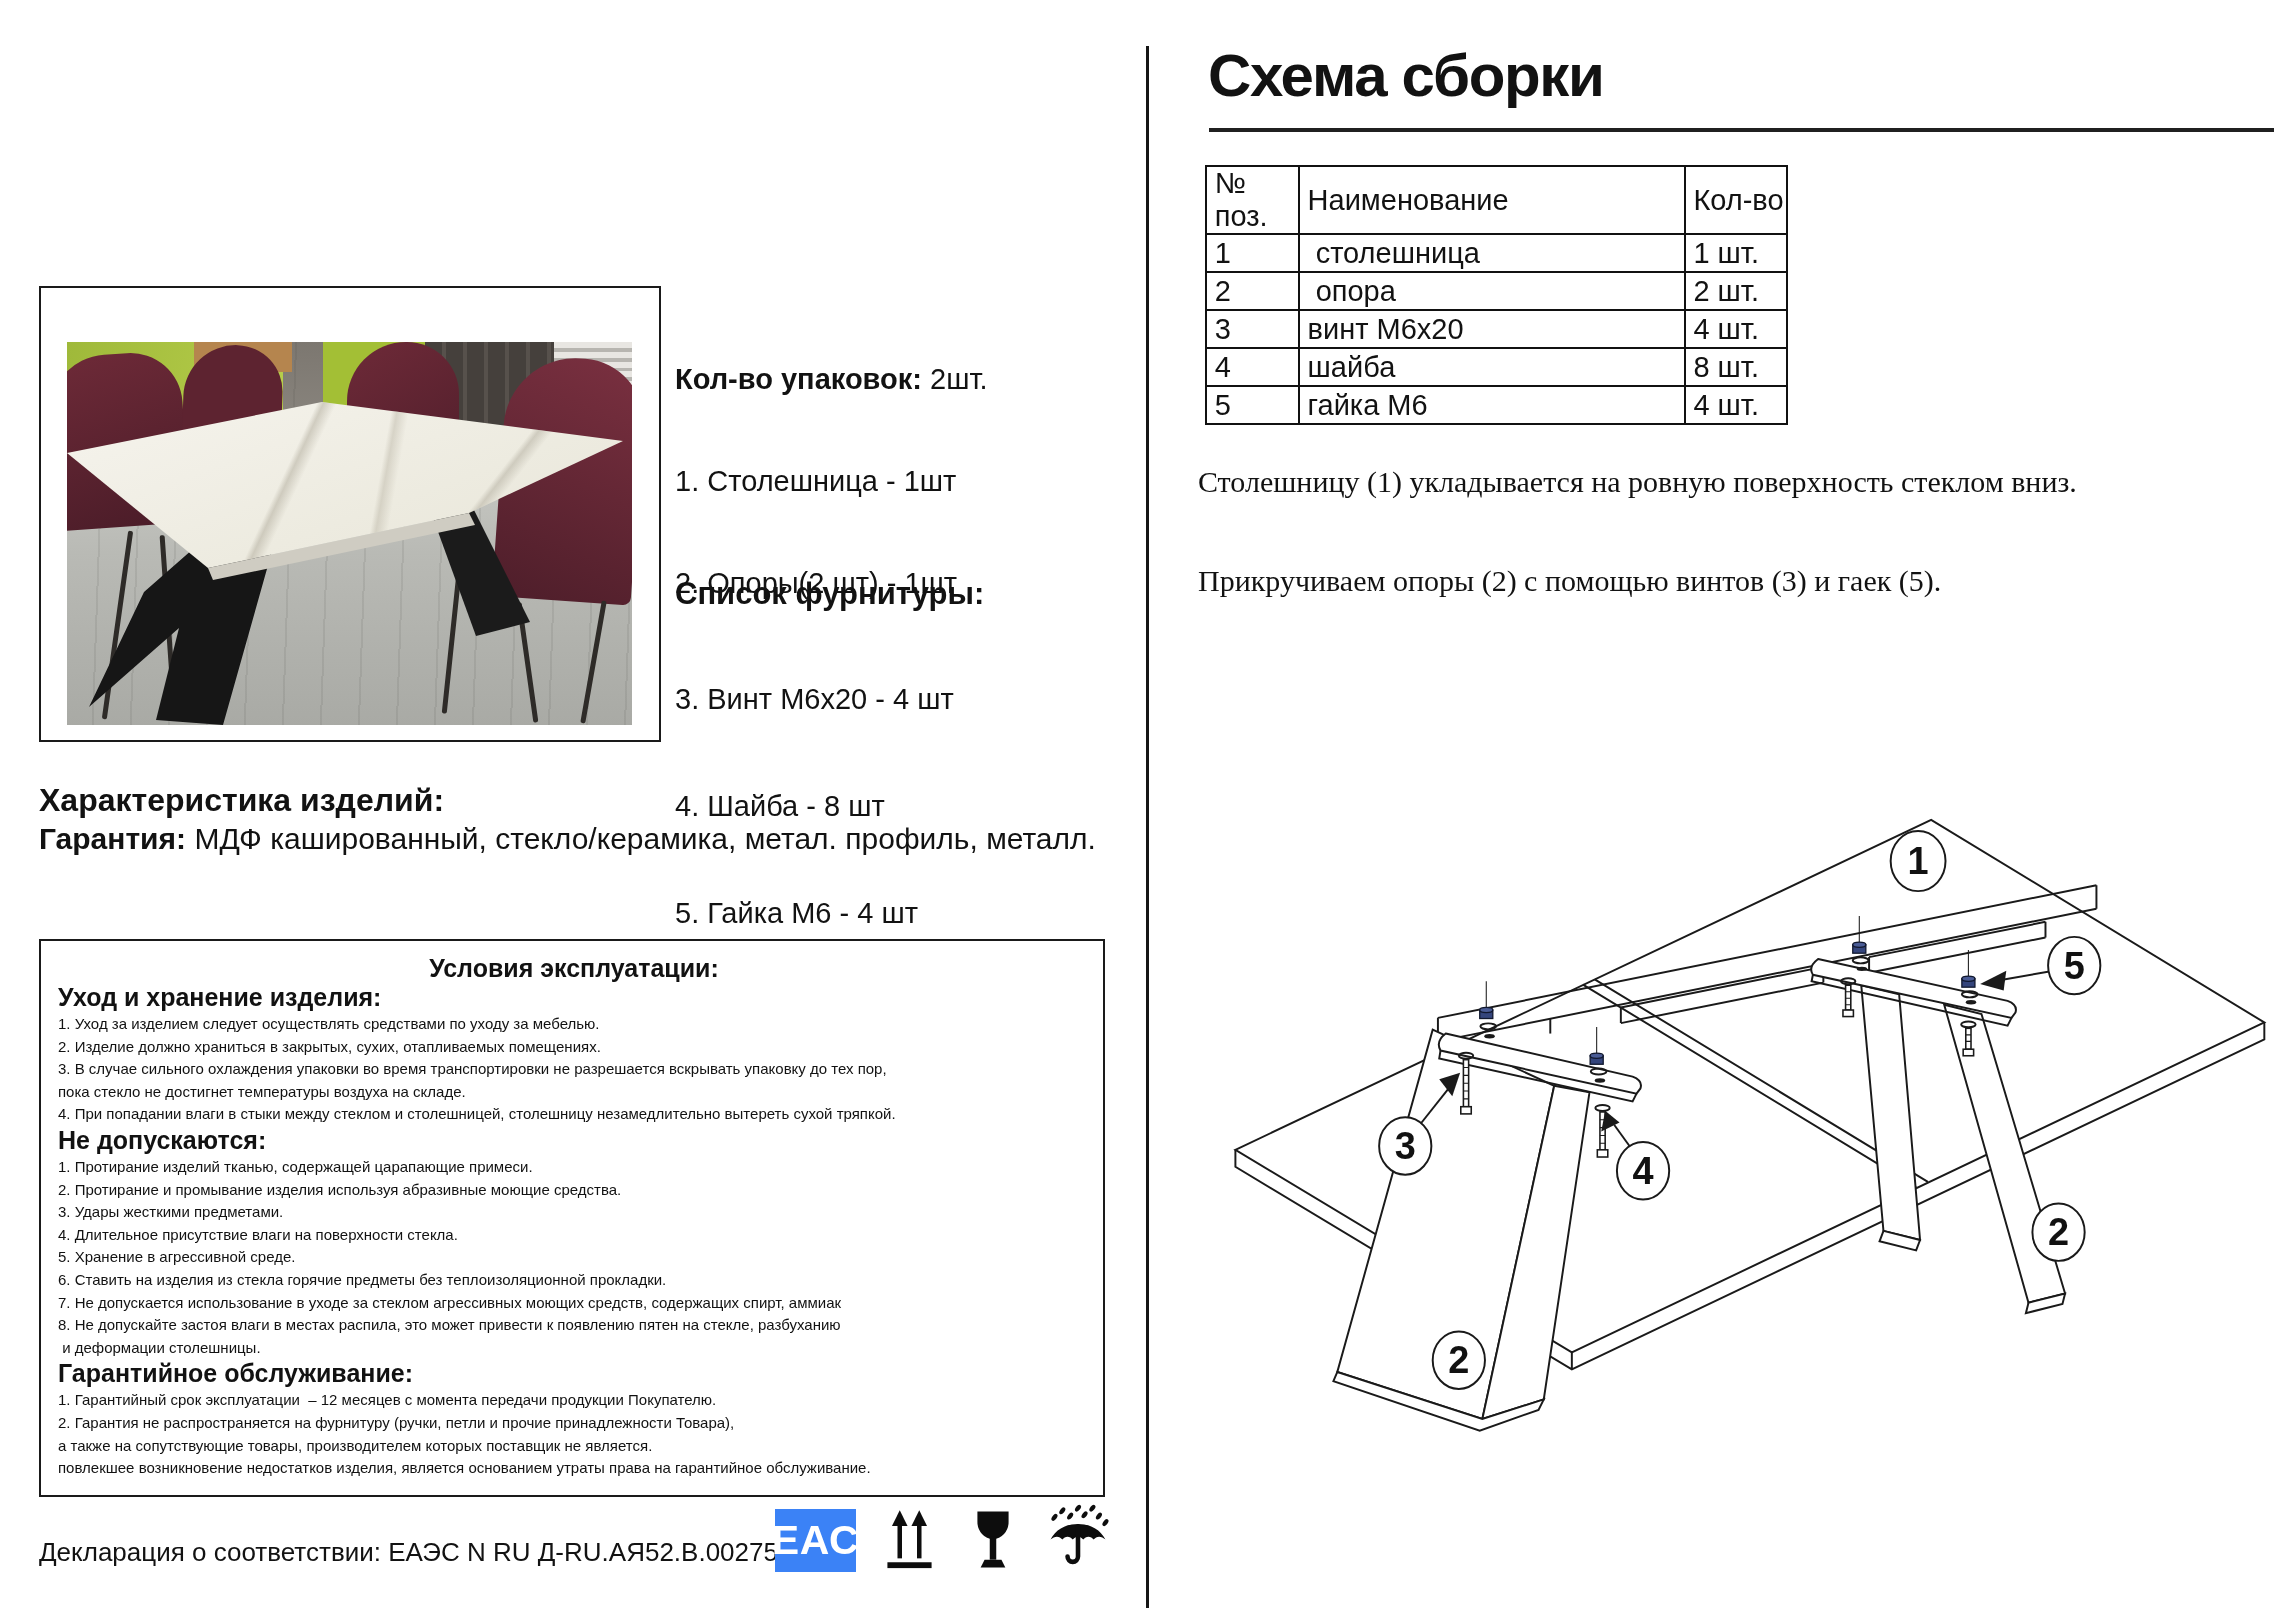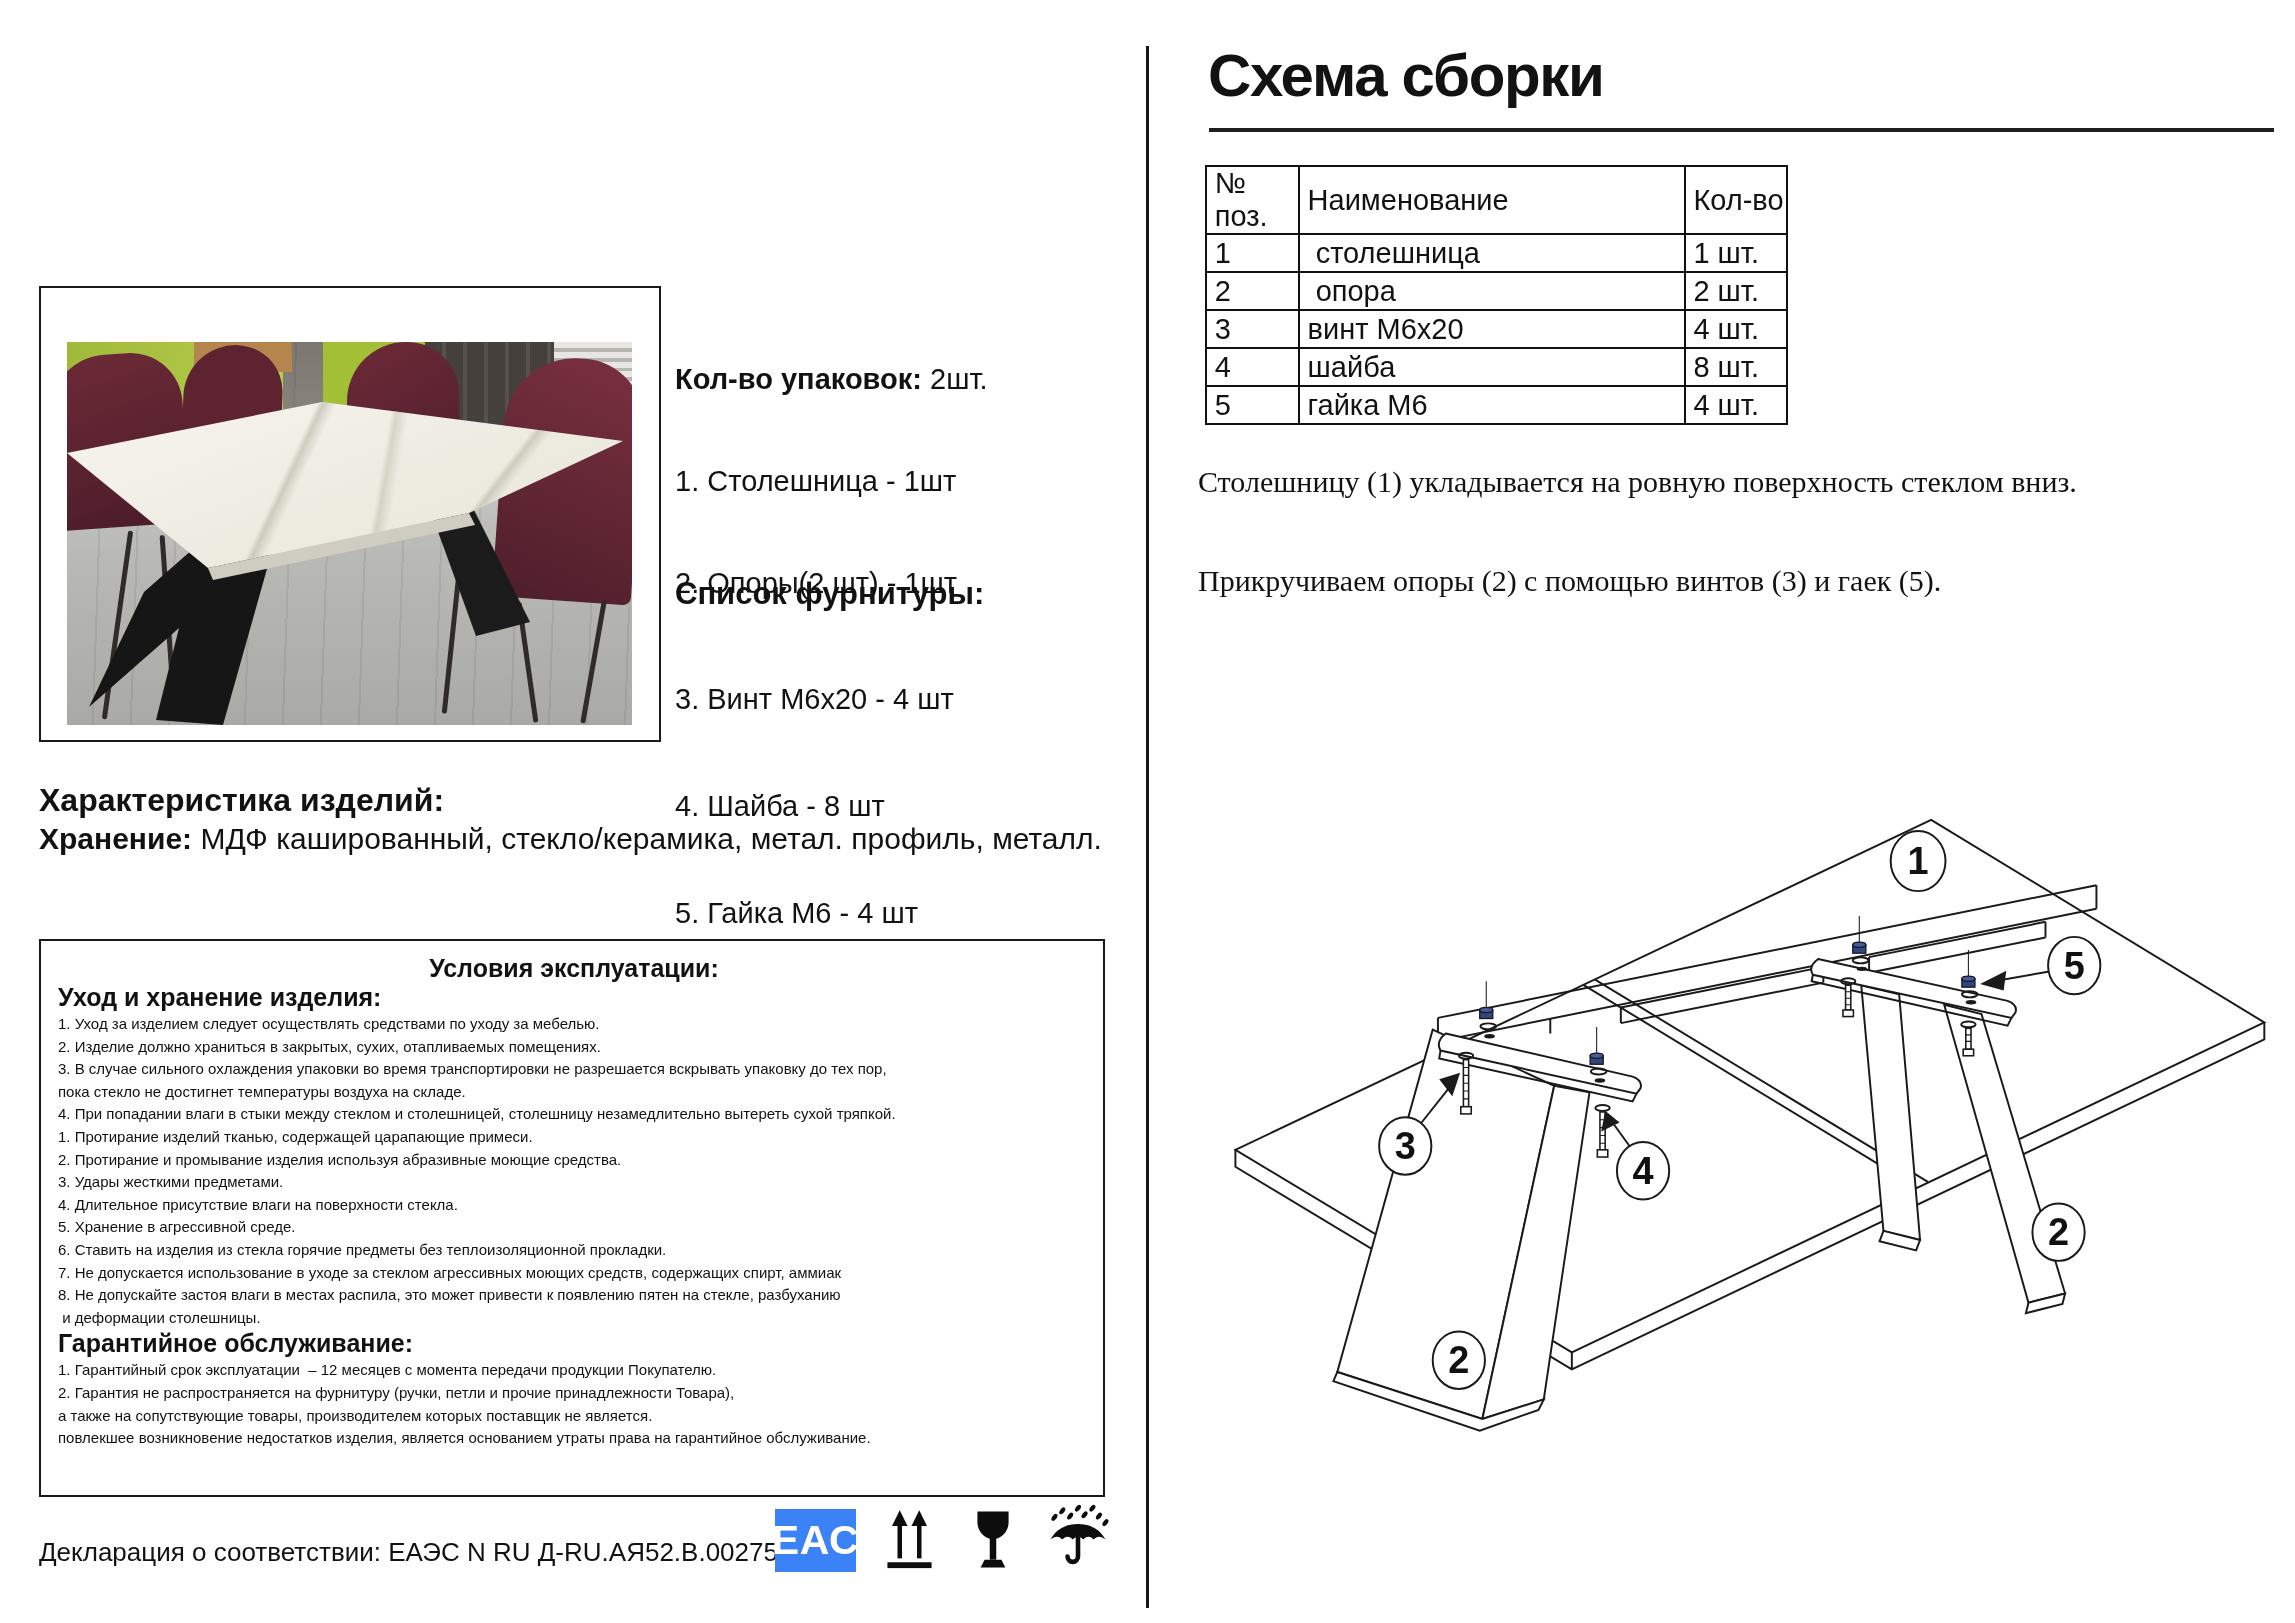--- a/index.html
+++ b/index.html
@@ -115,31 +115,32 @@
   </div>
 
   <div class="abs hw-block">
     <div class="hw-head">Список фурнитуры:</div>
     <div class="hw-item">3. Винт М6х20 - 4 шт</div>
     <div class="hw-item">4. Шайба - 8 шт</div>
     <div class="hw-item">5. Гайка М6 - 4 шт</div>
   </div>
 
   <div class="abs char-title">Характеристика изделий:</div>
-  <div class="abs char-mat"><b>Хранение:</b><span> МДФ кашированный, стекло/керамика, метал. профиль, металл.</span></div>
+  <div class="abs char-mat"><b>Гарантия:</b><span> МДФ кашированный, стекло/керамика, метал. профиль, металл.</span></div>
 
   <div class="abs cond-box">
     <div class="cond-inner">
       <div class="cond-title">Условия эксплуатации:</div>
       <div class="cond-sub">Уход и хранение изделия:</div>
       <div class="ci">1. Уход за изделием следует осуществлять средствами по уходу за мебелью.</div>
       <div class="ci">2. Изделие должно храниться в закрытых, сухих, отапливаемых помещениях.</div>
       <div class="ci">3. В случае сильного охлаждения упаковки во время транспортировки не разрешается вскрывать упаковку до тех пор,</div>
       <div class="ci">пока стекло не достигнет температуры воздуха на складе.</div>
       <div class="ci">4. При попадании влаги в стыки между стеклом и столешницей, столешницу незамедлительно вытереть сухой тряпкой.</div>
+      <div class="cond-sub">Не допускаются:</div>
       <div class="ci">1. Протирание изделий тканью, содержащей царапающие примеси.</div>
       <div class="ci">2. Протирание и промывание изделия используя абразивные моющие средства.</div>
       <div class="ci">3. Удары жесткими предметами.</div>
       <div class="ci">4. Длительное присутствие влаги на поверхности стекла.</div>
       <div class="ci">5. Хранение в агрессивной среде.</div>
       <div class="ci">6. Ставить на изделия из стекла горячие предметы без теплоизоляционной прокладки.</div>
       <div class="ci">7. Не допускается использование в уходе за стеклом агрессивных моющих средств, содержащих спирт, аммиак</div>
       <div class="ci">8. Не допускайте застоя влаги в местах распила, это может привести к появлению пятен на стекле, разбуханию</div>
       <div class="ci"> и деформации столешницы.</div>
       <div class="cond-sub">Гарантийное обслуживание:</div>

